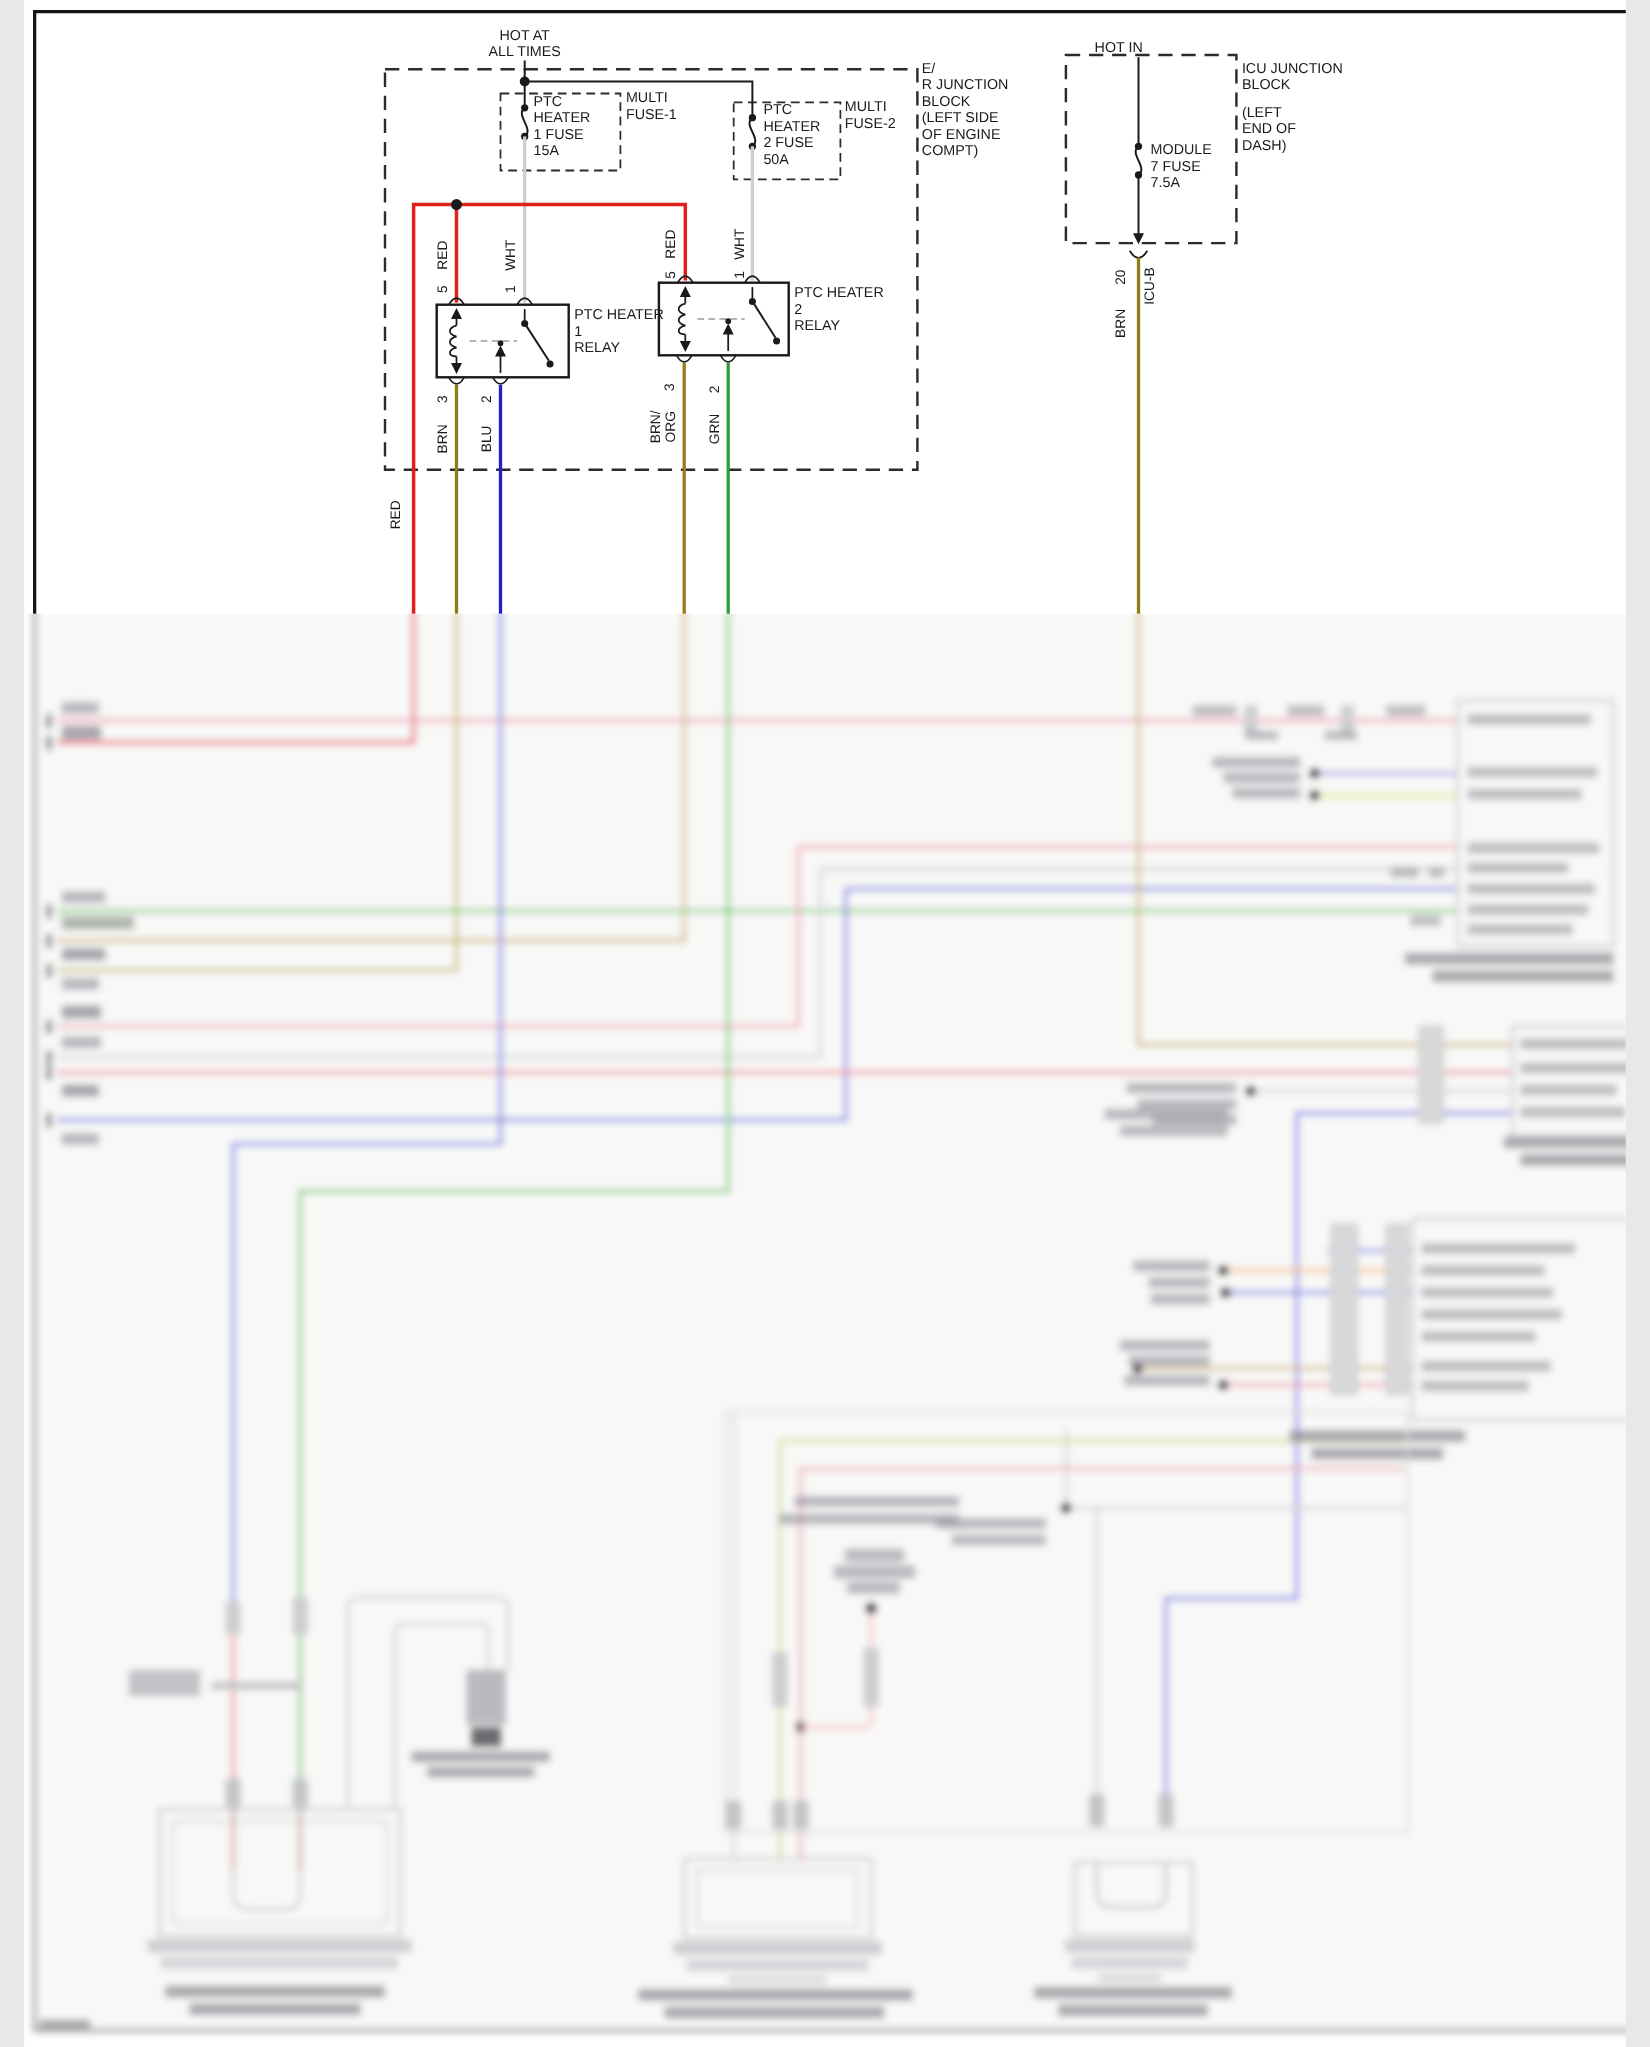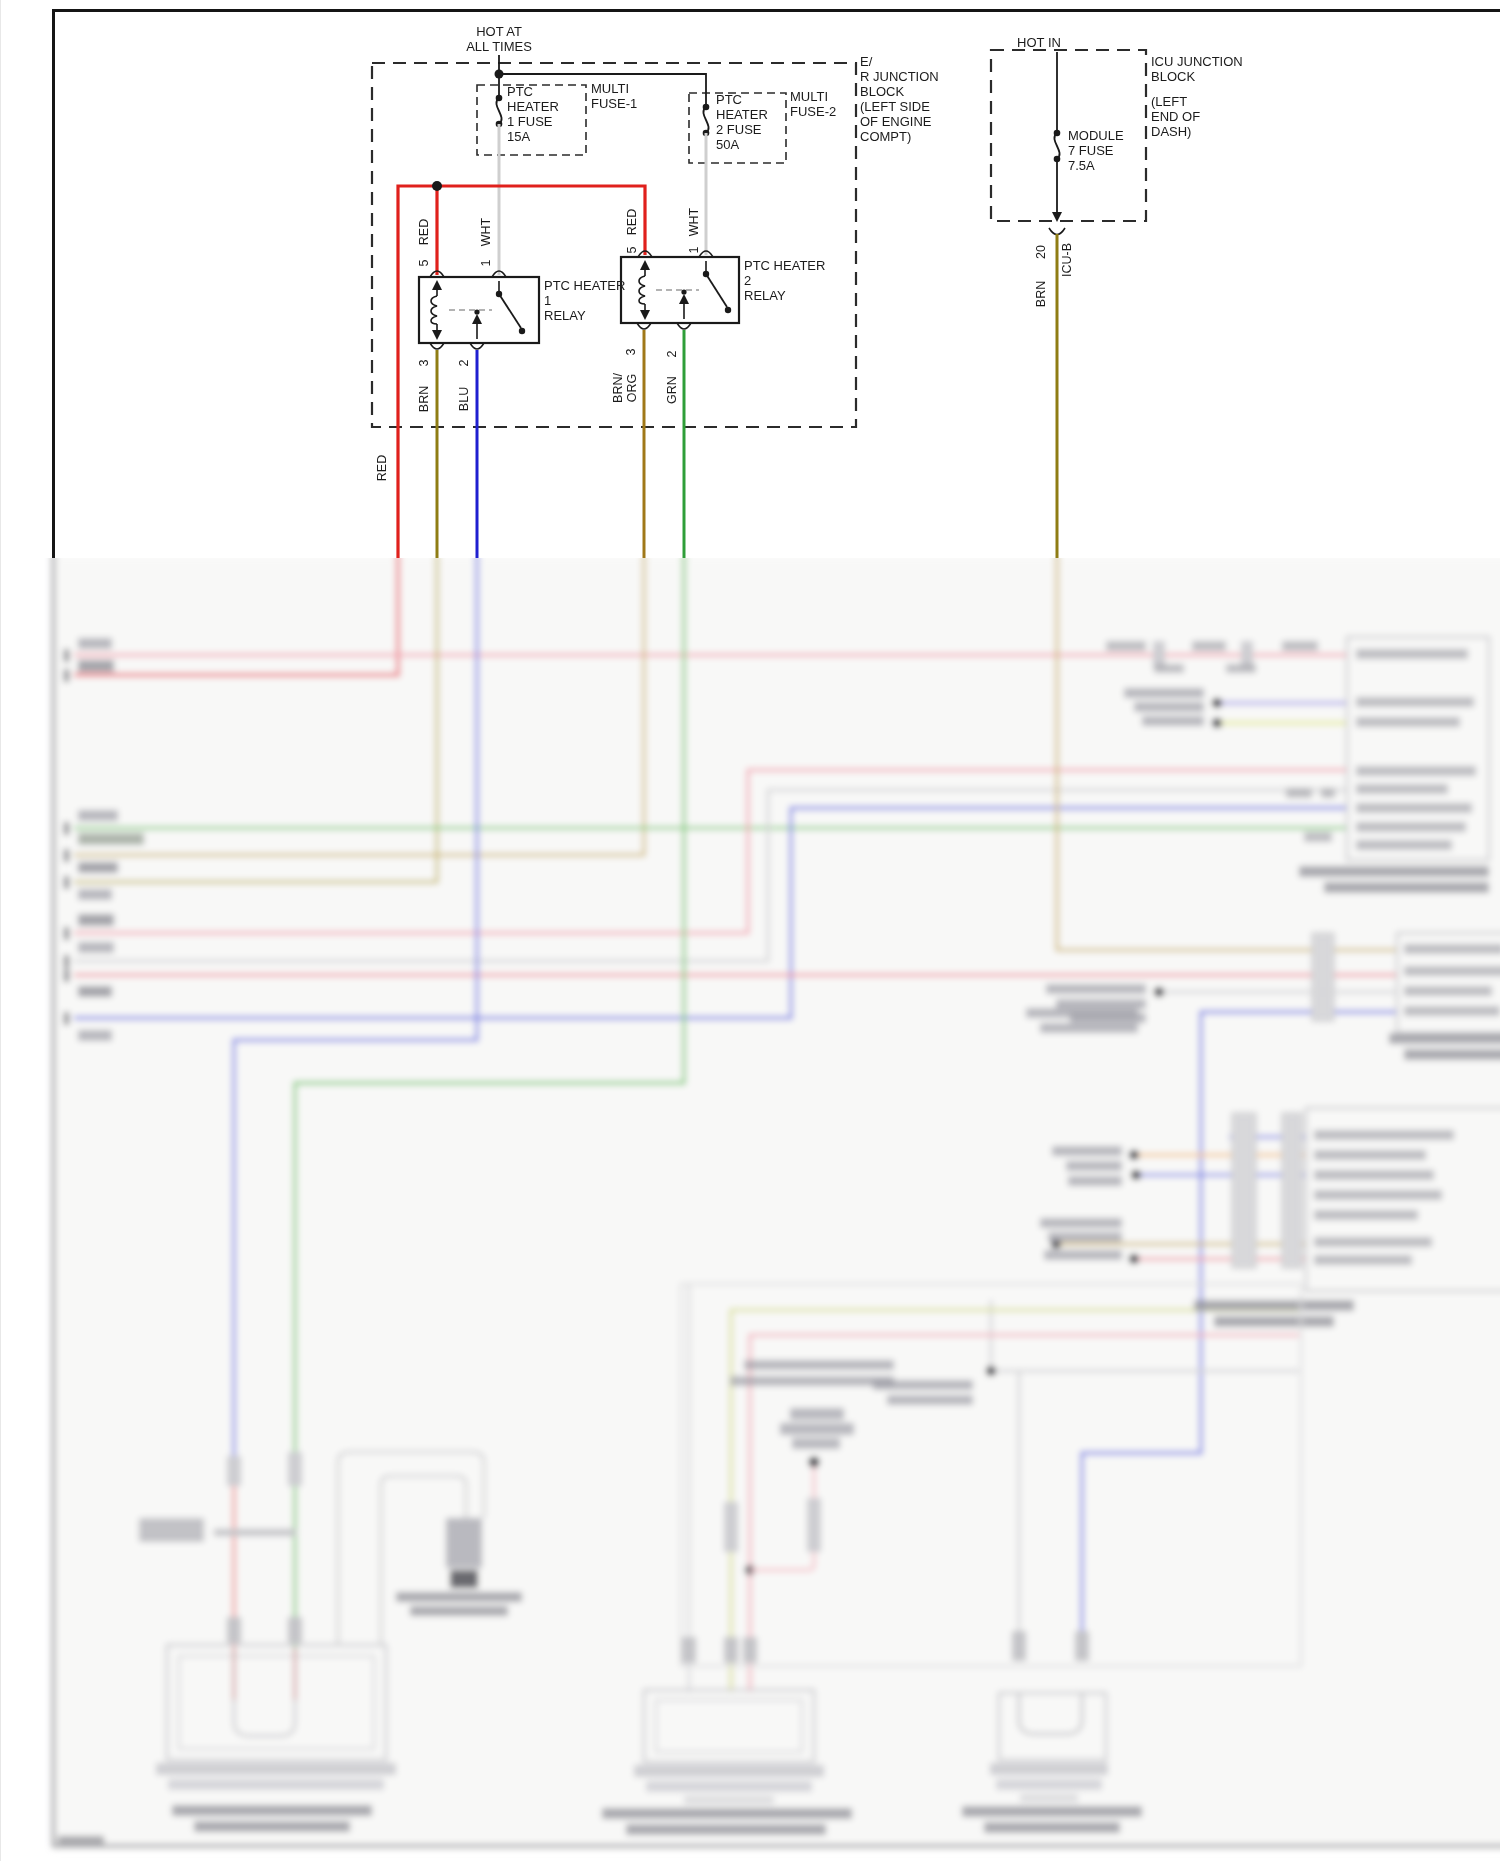--- a/index.html
+++ b/index.html
@@ -1,16 +1,16 @@
 <!DOCTYPE html>
 <html><head>
 <meta charset="utf-8">
 <style>
   html,body{margin:0;padding:0;background:#e8e8e8;}
-  #page{width:1456px;height:1861px;background:#ffffff;position:relative;margin:0 auto;overflow:hidden;padding-left:43px;}
+  #page{width:1456px;height:1861px;background:#ffffff;position:relative;margin:0 auto;overflow:hidden;}
   svg{display:block;}
   text{font-family:"Liberation Sans", sans-serif;fill:#1b1b1b;}
   .lbl{font-size:13px;}
   .lblc{font-size:13px;text-anchor:middle;}
   .rot{font-size:12.5px;text-anchor:middle;}
 </style>
 </head>
 <body>
 
 <div id="page">

